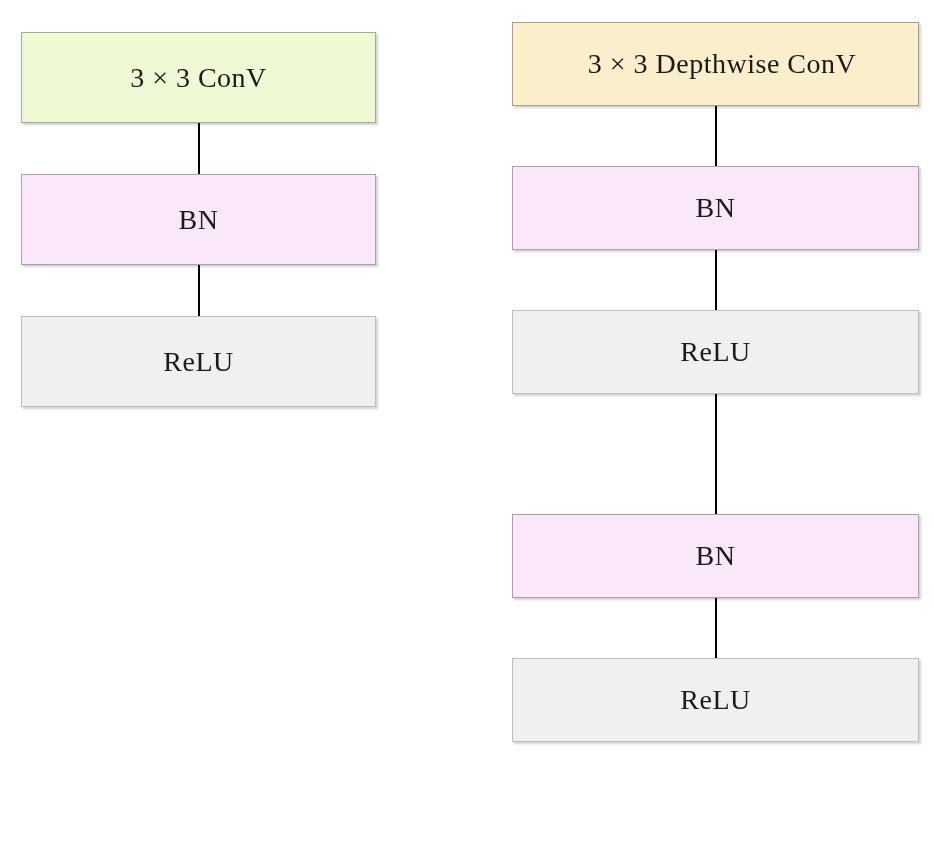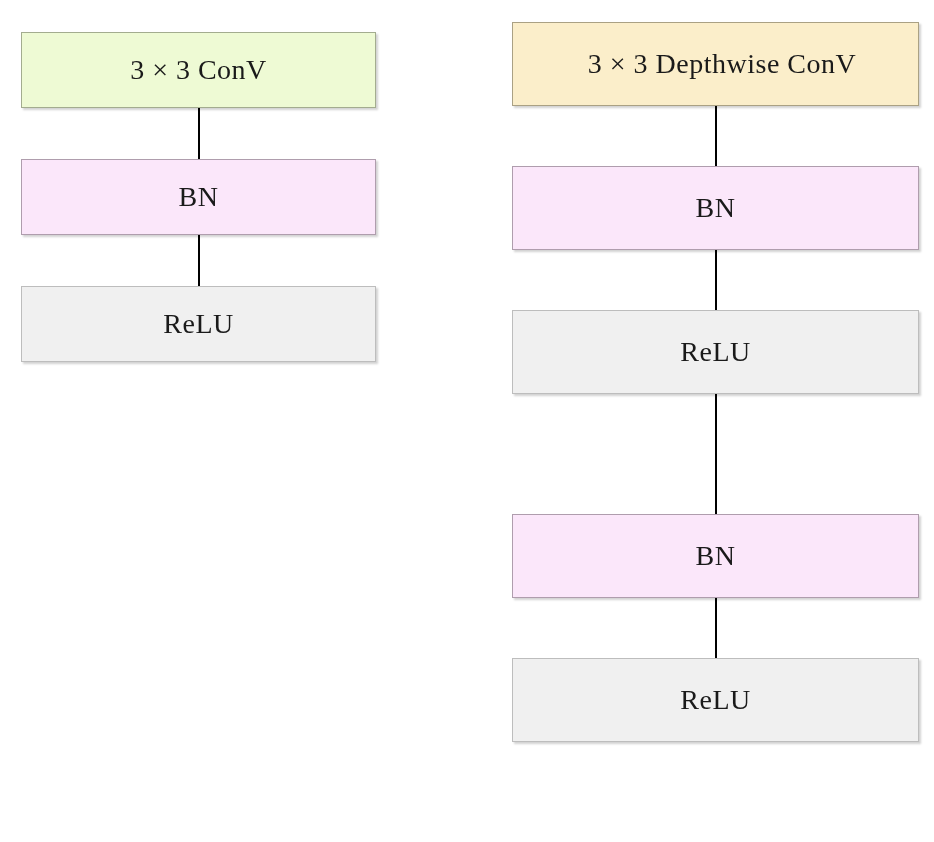--- a/index.html
+++ b/index.html
@@ -30,21 +30,21 @@
     display: flex;
     align-items: center;
     justify-content: center;
     font-size: 28px;
     color: #1a1a1a;
     border: 1px solid #999990;
     box-shadow: 2px 2px 2px rgba(0,0,0,0.18);
     text-align: center;
     letter-spacing: 0.5px;
   }
-  .column-0 .node { height: 76px; }
+  .column-0 .node { height: 91px; }
   .connector {
     width: 2px;
     background: #000000;
   }
   .column-0 .connector { height: 51px; }
   .column-1 .connector { height: 60px; }
 </style>
 </head>
 <body>
 

